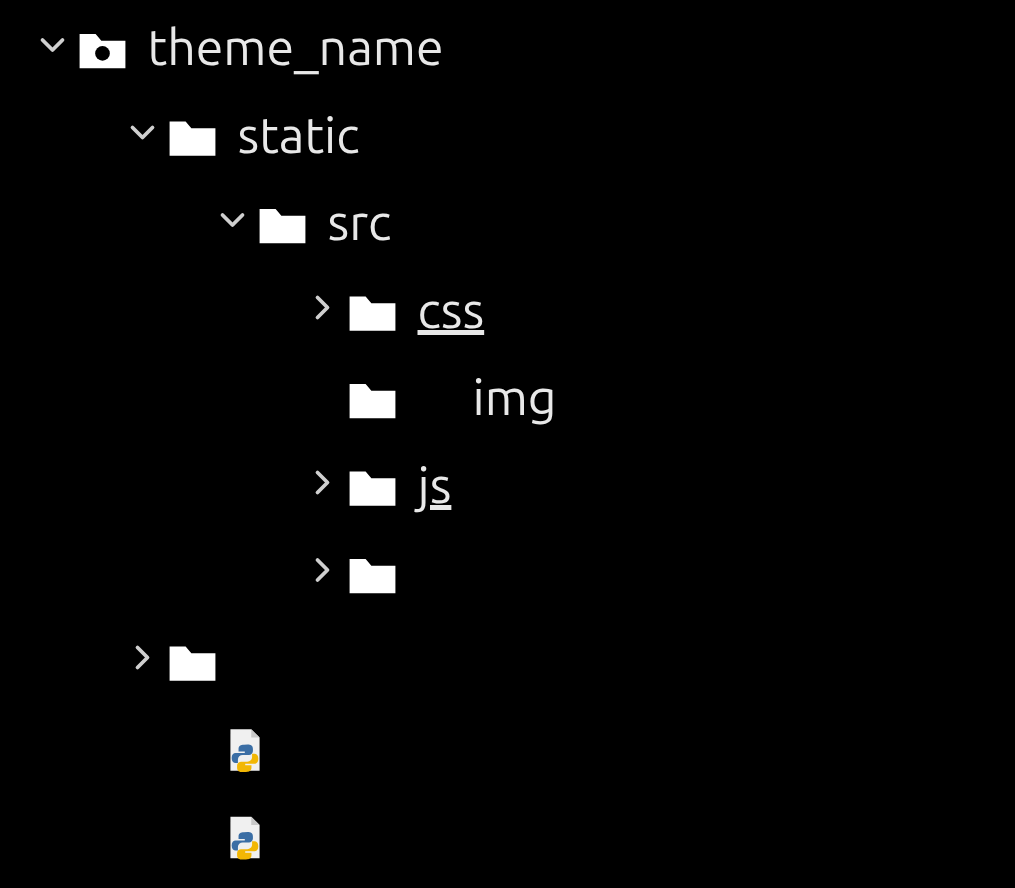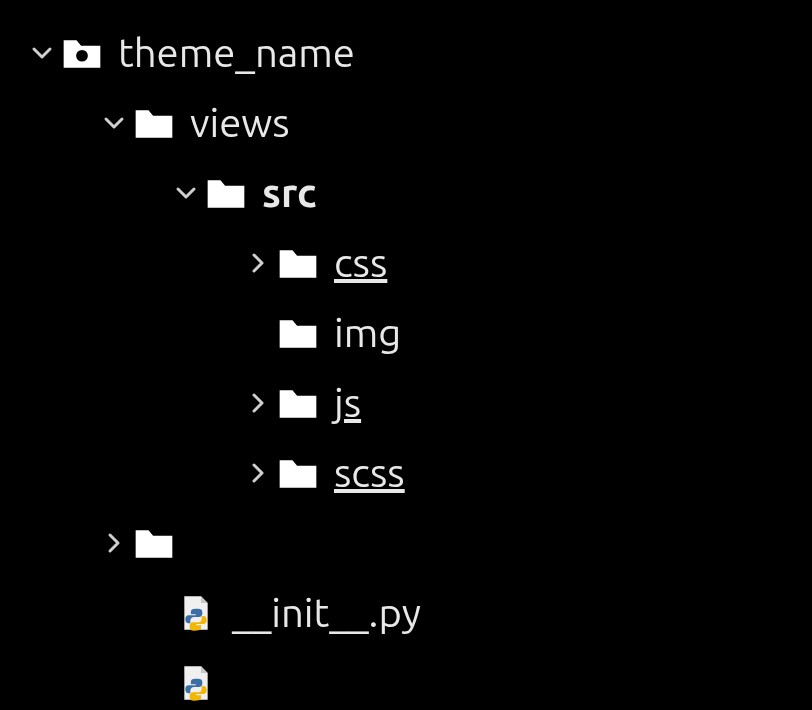--- a/index.html
+++ b/index.html
@@ -13,30 +13,29 @@
       font-family: "Ubuntu", "Segoe UI", "Helvetica Neue", Arial, sans-serif;
       font-size: 40px;
       width: 812px;
       height: 710px;
       padding-top: 18px;
       padding-left: 24px;
       overflow: hidden;
     }
     .tree-row {
       display: flex;
-      align-items: center;
       height: 70px;
       cursor: pointer;
       user-select: none;
     }
     .indent-0 { padding-left: 0px; }
     .indent-1 { padding-left: 72px; }
-    .indent-2 { padding-left: 144px; font-weight: bold; }
+    .indent-2 { padding-left: 144px; }
     .indent-3 { padding-left: 216px; text-decoration: underline; }
-    .indent-3-noarrow { padding-left: 252px; }
+    .indent-3-noarrow { padding-left: 252px; gap: 44px; }
     .indent-1-file { padding-left: 150px; }
 
     .arrow {
       width: 36px;
       height: 36px;
       display: inline-flex;
       align-items: center;
       justify-content: center;
       flex-shrink: 0;
       color: #cfcfcf;
@@ -116,21 +115,21 @@
   <span class="arrow">
     <svg>
         <use href="#sym-chevron-down"></use>
       </svg>
   </span>
   <span class="icon">
     <svg>
         <use href="#sym-folder"></use>
       </svg>
   </span>
-  <span class="label">views</span>
+  <span class="label">static</span>
 </div>
 
 <div class="tree-row indent-2">
   <span class="arrow">
     <svg>
         <use href="#sym-chevron-down"></use>
       </svg>
   </span>
   <span class="icon">
     <svg>
@@ -181,21 +180,20 @@
   <span class="arrow">
     <svg>
         <use href="#sym-chevron-right"></use>
       </svg>
   </span>
   <span class="icon">
     <svg>
         <use href="#sym-folder"></use>
       </svg>
   </span>
-  <span class="label">scss</span>
 </div>
 
 <div class="tree-row indent-1">
   <span class="arrow">
     <svg>
         <use href="#sym-chevron-right"></use>
       </svg>
   </span>
   <span class="icon">
     <svg>
@@ -203,21 +201,20 @@
       </svg>
   </span>
 </div>
 
 <div class="tree-row indent-1-file">
   <span class="icon file">
     <svg>
         <use href="#sym-python-file"></use>
       </svg>
   </span>
-  <span class="label">__init__.py</span>
 </div>
 
 <div class="tree-row indent-1-file">
   <span class="icon file">
     <svg>
         <use href="#sym-python-file"></use>
       </svg>
   </span>
 </div>
 

